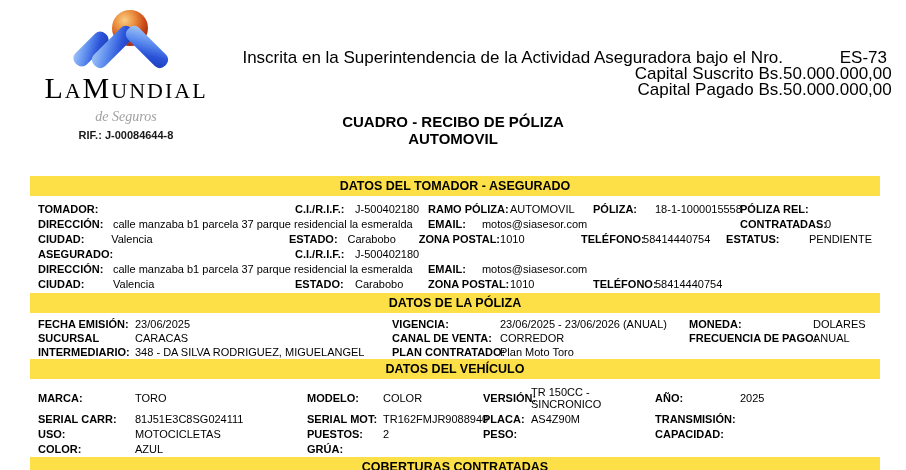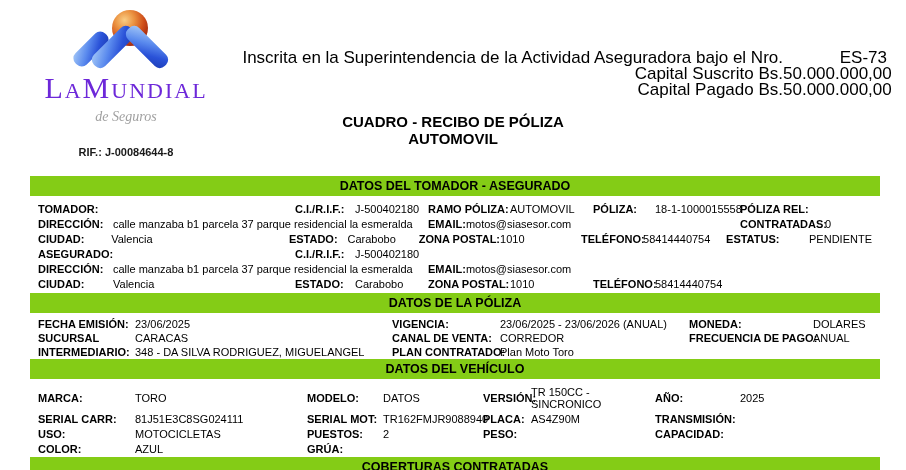--- a/index.html
+++ b/index.html
@@ -15,46 +15,46 @@
   .sphere {
     position:absolute; left:46px; top:2px; width:36px; height:36px; border-radius:50%;
     background:radial-gradient(circle at 35% 28%, #f9cd85 0%, #eb9240 28%, #cf4f1a 55%, #9c2410 80%, #7c1708 100%);
   }
   .bar { position:absolute; height:16px; border-radius:7px;
     background:linear-gradient(150deg, #aacdf8 0%, #5b8bee 40%, #2a52d8 70%, #1c3cb4 100%);
   }
   .bar1 { width:42px; left:4px;  top:33px; transform:rotate(-45deg); }
   .bar2 { width:52px; left:21px; top:31px; transform:rotate(-45deg); }
   .bar3 { width:52px; left:55px; top:31px; transform:rotate(45deg); }
-  .wordmark { font-family:"Liberation Serif", serif; color:#6d28d9; letter-spacing:2px;
+  .wordmark { font-family:"Liberation Serif", serif; color:#000000; letter-spacing:2px;
     line-height:28px; margin-top:2px; white-space:nowrap; }
   .wm-big { font-size:30px; }
   .wm-small { font-size:22px; }
   .logo-sub { font-family:"Liberation Serif", serif; font-style:italic; font-size:14px;
     color:#a0a0a0; line-height:19px; }
-  .logo-rif { font-size:11px; font-weight:bold; color:#1a1a1a; margin-top:20px; }
+  .logo-rif { font-size:11px; font-weight:bold; color:#1a1a1a; margin-top:3px; }
 
   
   .reg-block { position:absolute; top:50px; right:19px; font-size:17px; line-height:16px; }
   .reg-row { display:flex; justify-content:flex-end; }
   .reg-label { text-align:right; }
   .reg-value { width:104px; text-align:right; }
 
   
   .doc-title { position:absolute; top:113px; left:0; width:100%; text-align:center;
     font-weight:bold; font-size:15px; line-height:17px; }
 
   
   .content { position:absolute; left:30px; top:176px; width:850px; }
-  .section-bar { height:20px; background:#84cc16; text-align:center;
+  .section-bar { height:20px; background:#fde047; text-align:center;
     font-weight:bold; font-size:12.5px; line-height:20px; }
   .rows { font-size:11px; white-space:nowrap; }
   .row { display:flex; line-height:15px; }
   .lbl { font-weight:bold; }
-  .gap4 { margin-left:0; }
+  .gap4 { margin-left:16px; }
 
   .rows-tomador { padding:6px 8px 1px 8px; }
   .t-l1{width:75px;} .t-v1{width:182px;} .t-l2{width:60px;} .t-v2{width:73px;}
   .t-l3{width:82px;} .t-v3{width:83px;}  .t-l4{width:62px;} .t-v4{width:85px;}
   .t-l5{width:85px;} .t-v5{flex:1;}
   .t-vwide{width:315px;} .t-mid{width:312px; display:flex;}
 
   .rows-poliza { padding:4px 8px 0 8px; }
   .rows-poliza .row { line-height:14px; }
   .p-l1{width:97px;} .p-v1{width:257px;} .p-l2{width:108px;} .p-v2{width:177px;}
@@ -192,21 +192,21 @@
         <span class="p-v2">Plan Moto Toro</span>
       </div>
     </div>
 
     <div class="section-bar">DATOS DEL VEHÍCULO</div>
     <div class="rows rows-vehiculo">
       <div class="row row-version">
         <span class="lbl v-l1">MARCA:</span>
         <span class="v-v1">TORO</span>
         <span class="lbl v-l2">MODELO:</span>
-        <span class="v-v2">DATOS</span>
+        <span class="v-v2">COLOR</span>
         <span class="lbl v-l3">VERSIÓN:</span>
         <span class="version-val">TR 150CC - SINCRONICO</span>
         <span class="lbl v-l4">AÑO:</span>
         <span class="v-v4">2025</span>
       </div>
       <div class="row">
         <span class="lbl v-l1">SERIAL CARR:</span>
         <span class="v-v1">81J51E3C8SG024111</span>
         <span class="lbl v-l2">SERIAL MOT:</span>
         <span class="v-v2">TR162FMJR9088940</span>

